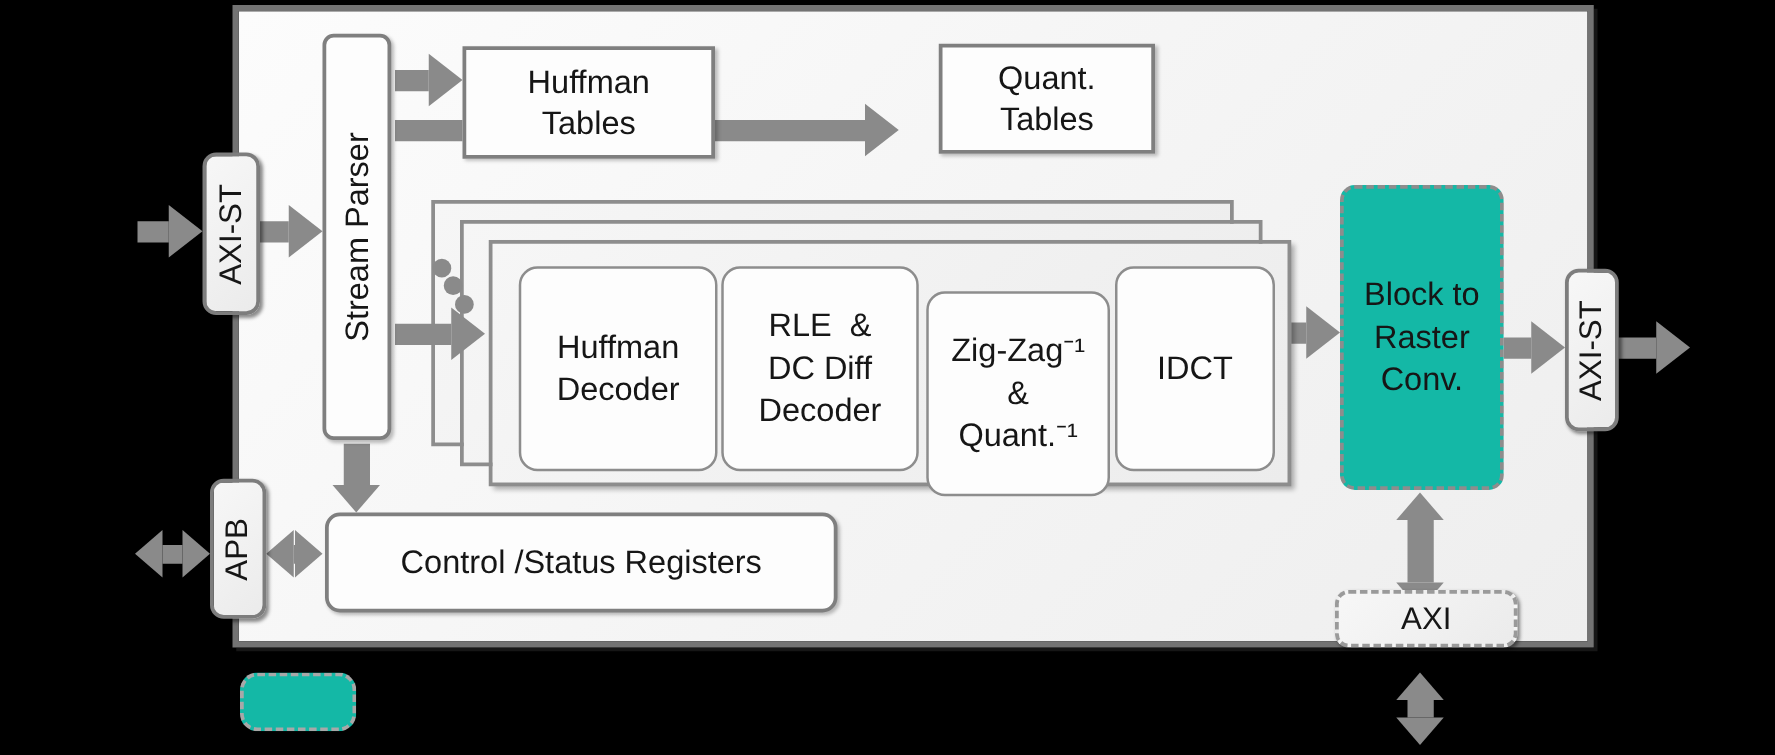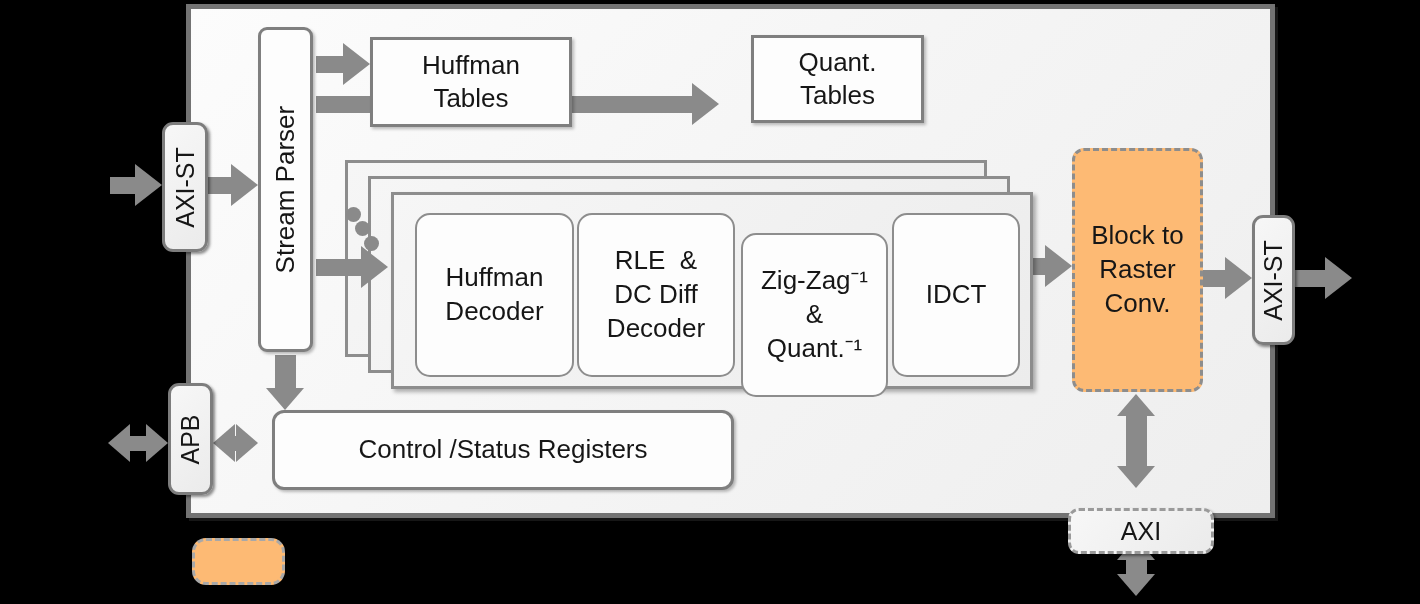--- a/index.html
+++ b/index.html
@@ -48,21 +48,21 @@
   .layer.front{z-index:3;box-shadow:3px 3px 4px rgba(0,0,0,.3);}
   .pipe-box{
     background:#fdfdfd;border:2.5px solid #8d8d8d;border-radius:15px;
     display:flex;align-items:center;justify-content:center;text-align:center;
     font-size:26px;line-height:1.3;z-index:3;
   }
   .dot{width:15px;height:15px;border-radius:50%;background:#8a8a8a;z-index:4;}
 
   
   .dashed{
-    background:#fdba74;border:3px dashed #8d8d8d;border-radius:12px;
+    background:#14b8a6;border:3px dashed #8d8d8d;border-radius:12px;
     display:flex;align-items:center;justify-content:center;text-align:center;
     font-size:26px;line-height:1.3;z-index:3;box-shadow:none;
   }
 
   
   .port{
     background:linear-gradient(135deg,#f7f7f7,#ebebeb);
     border:3px solid #7d7d7d;border-radius:11px;
     display:flex;align-items:center;justify-content:center;
     font-size:25px;z-index:5;box-shadow:2px 2px 3px rgba(0,0,0,.45);
@@ -185,32 +185,32 @@
   <div class="abs pipe-box" style="left:892px;top:213px;width:128px;height:164px;">
     <span>IDCT</span>
   </div>
 
   <div class="abs dashed" style="left:1072px;top:148px;width:131px;height:244px;">
     <span class="lines">Block to
 Raster
 Conv.</span>
   </div>
 
-  <div class="abs block round" style="left:272px;top:410px;width:462px;height:80px;">
+  <div class="abs block round" style="left:260px;top:410px;width:410px;height:80px;">
     <span>Control /Status Registers</span>
   </div>
 
   <div class="abs port" style="left:162px;top:122px;width:46px;height:130px;">
     <span class="vlabel">AXI-ST</span>
   </div>
   <div class="abs port" style="left:168px;top:383px;width:45px;height:112px;">
     <span class="vlabel">APB</span>
   </div>
   <div class="abs port" style="left:1252px;top:215px;width:43px;height:130px;">
     <span class="vlabel">AXI-ST</span>
   </div>
-  <div class="abs port dashedport" style="left:1068px;top:508px;width:146px;height:46px;text-align:right;">
+  <div class="abs port dashedport" style="left:1068px;top:472px;width:146px;height:46px;text-align:right;">
     <span>AXI</span>
   </div>
 
   <div class="abs dashed" style="left:192px;top:538px;width:93px;height:47px;border-radius:14px;border-color:#a8a8a8;z-index:5;"></div>
 
 </div>
 
 </body></html>

